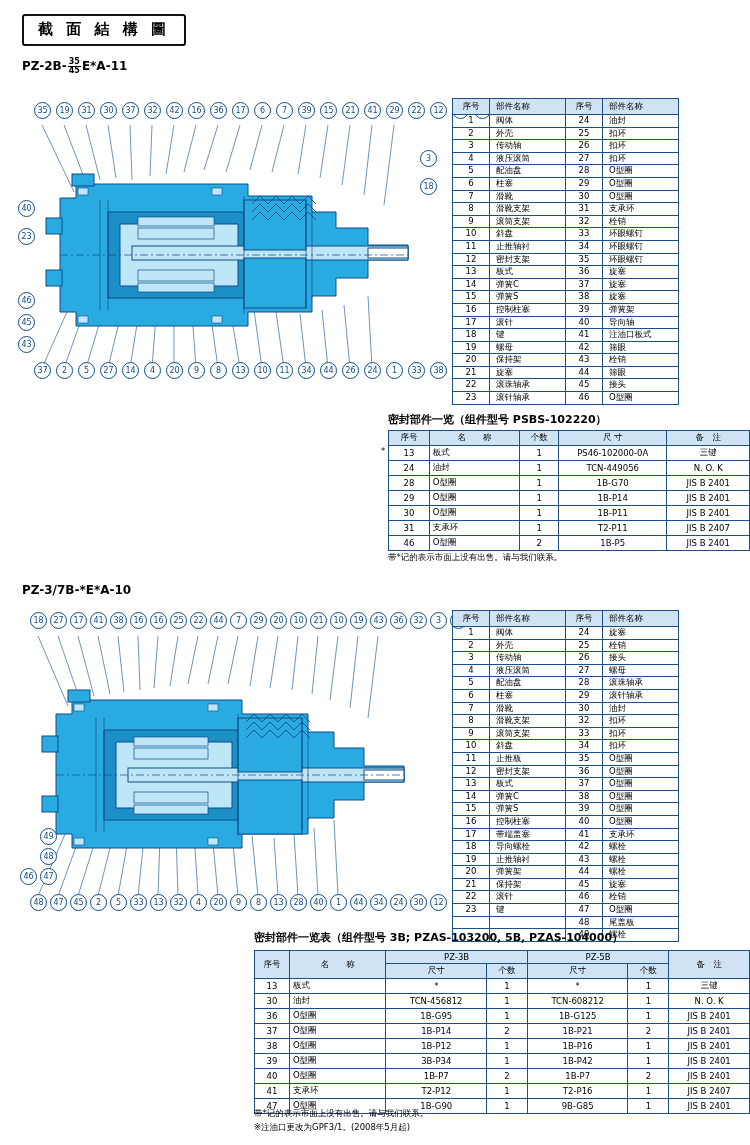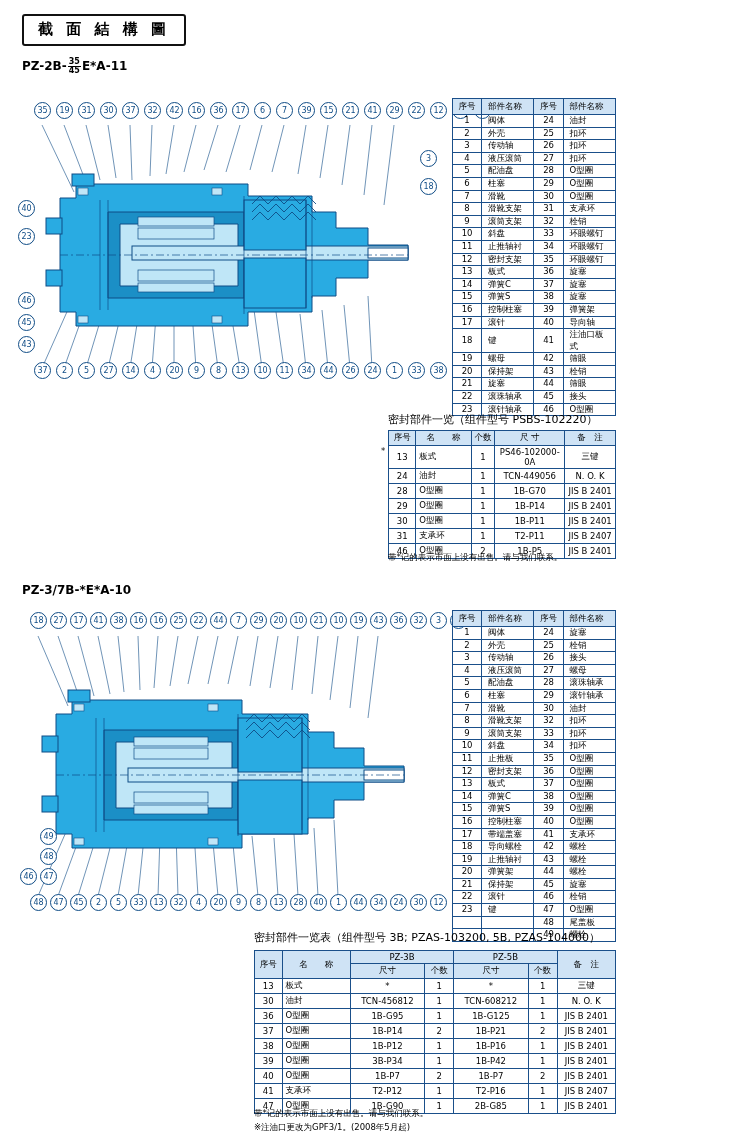--- a/index.html
+++ b/index.html
@@ -4,41 +4,41 @@
 <style>
   html,body{margin:0;padding:0;}
   body{
     width:750px;height:1145px;
     background:#ffffff;
     font-family:"DejaVu Sans","Liberation Sans",sans-serif;
     color:#000;
     position:relative;
     overflow:hidden;
   }
-  .page{position:relative;width:616px;height:1145px;}
+  .page{position:relative;width:750px;height:1145px;}
 
   
   .title-box{
     position:absolute;left:22px;top:14px;
     border:2px solid #111;border-radius:3px;
     padding:4px 14px 5px 14px;
     font-size:15px;font-weight:bold;letter-spacing:4px;
   }
   .model-label{position:absolute;font-size:12px;font-weight:bold;}
   .frac{display:inline-block;vertical-align:middle;font-size:8px;line-height:1.05;text-align:center;margin:0 1px;}
 
   
   table{border-collapse:collapse;}
   .parts-table{font-size:8.5px;}
   .parts-table td{border:1px solid #1a4f8a;padding:0 3px;height:11.6px;line-height:11.6px;}
   .parts-table th{border:1px solid #1a4f8a;background:#cfe3f5;font-size:8.5px;font-weight:normal;height:13px;}
   .num{text-align:center;width:30px;}
   .nm{text-align:left;width:66px;padding-left:6px !important;}
 
-  .seal-title{position:absolute;font-size:11px;font-weight:normal;}
+  .seal-title{position:absolute;font-size:11px;font-weight:bold;}
   .seal-table{font-size:8.5px;border-collapse:collapse;}
   .seal-table th{background:#cfe3f5;border:1px solid #1a4f8a;font-weight:normal;font-size:8.5px;padding:1px 2px;}
   .seal-table td{border:1px solid #1a4f8a;padding:1px 3px;height:12px;}
   .c{text-align:center;}
   .note{position:absolute;font-size:8.5px;}
 
   
   .drawing{position:absolute;}
   .bub{
     position:absolute;width:15px;height:15px;border:1px solid #0f4c86;border-radius:50%;
@@ -837,21 +837,21 @@
             <td class="c">1</td>
             <td class="c">T2-P16</td>
             <td class="c">1</td>
             <td class="c">JIS B 2407</td>
           </tr>
           <tr>
             <td class="c">47</td>
             <td>O型圈</td>
             <td class="c">1B-G90</td>
             <td class="c">1</td>
-            <td class="c">2B-G85</td>
+            <td class="c">9B-G85</td>
             <td class="c">1</td>
             <td class="c">JIS B 2401</td>
           </tr>
         </tbody>
     </table>
   </div>
   <div class="note" style="left:254px;top:1108px;">带*记的表示市面上没有出售。请与我们联系。</div>
   <div class="note" style="left:254px;top:1122px;">※注油口更改为GPF3/1。(2008年5月起)</div>
 
 </div>

